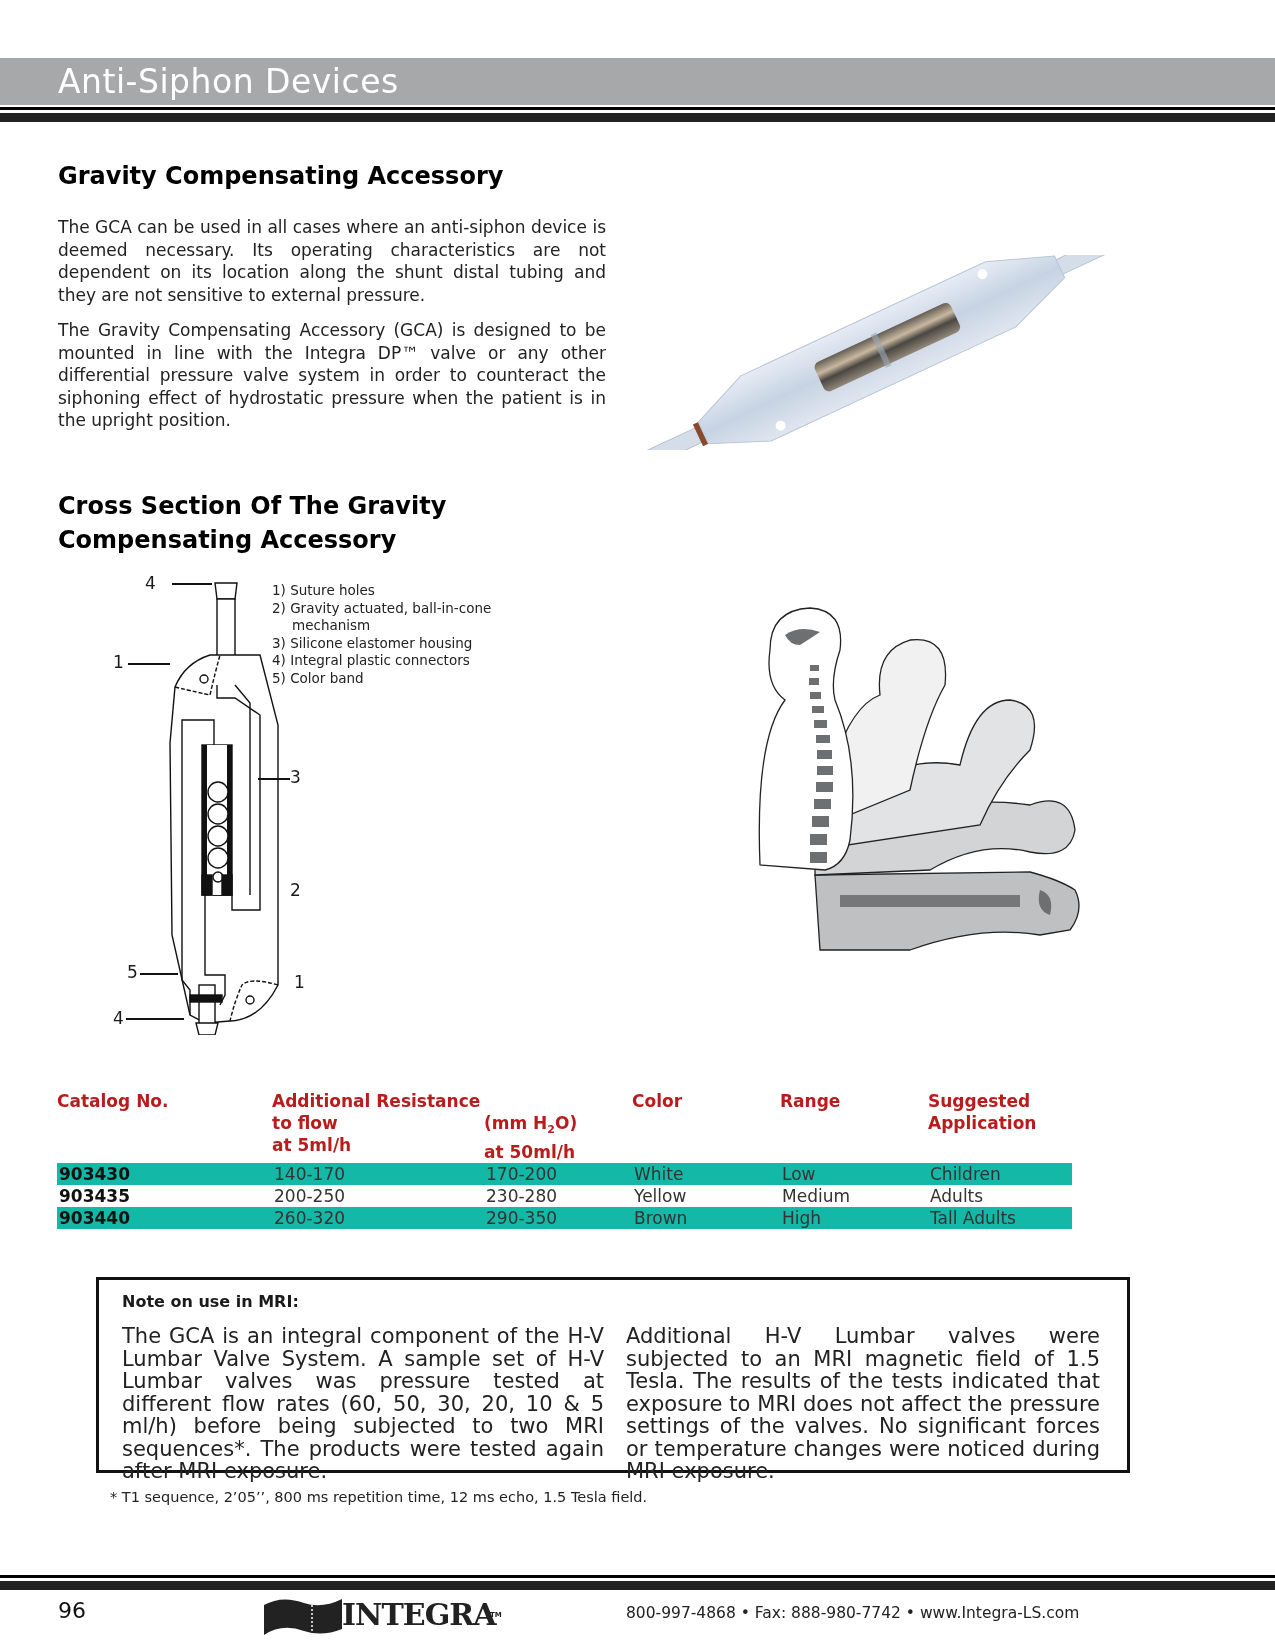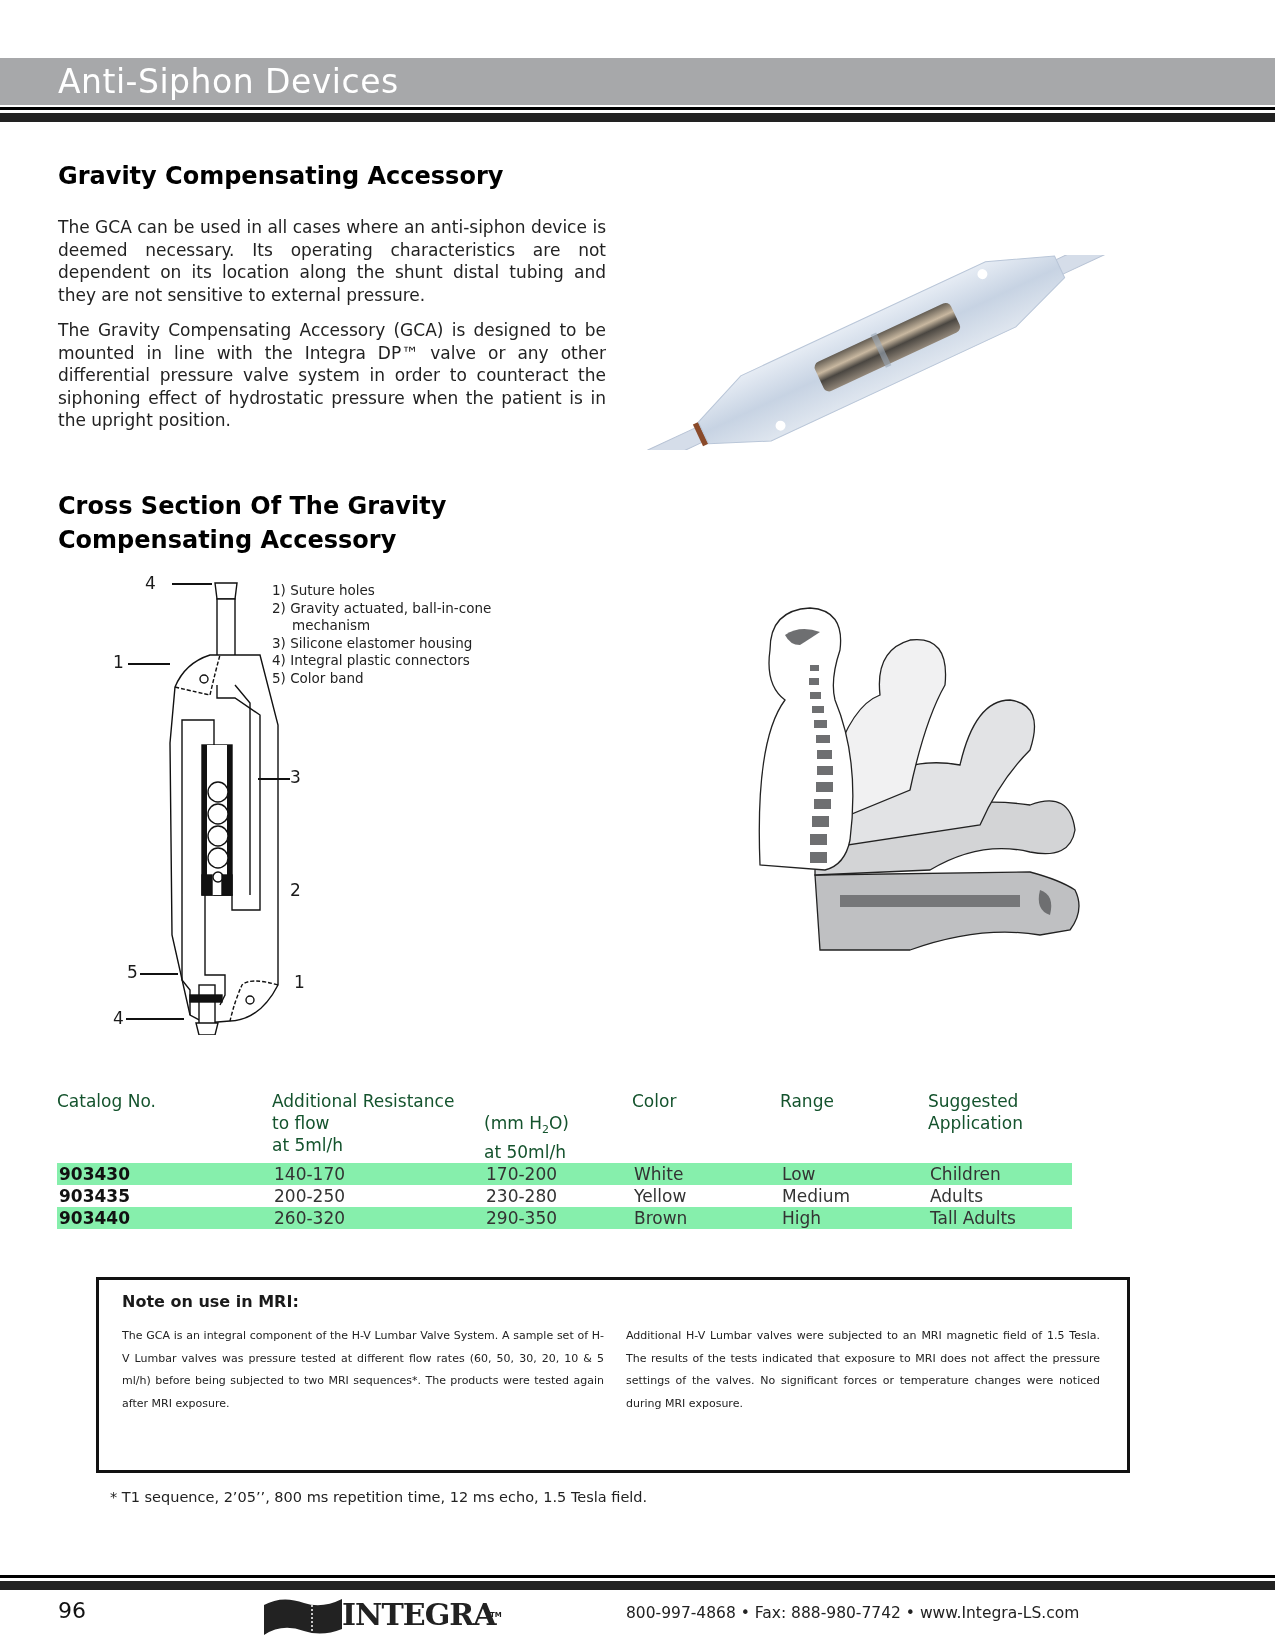--- a/index.html
+++ b/index.html
@@ -13,28 +13,28 @@
   .hdr-line2 { left:0; top:113px; width:1275px; height:9px; background:#222; }
 
   .h2 { font-weight:bold; font-size:24px; color:#000000; line-height:34px;margin-top:11px; }
   .para { font-size:17px; line-height:22.5px; text-align:justify; color:#222; }
   .para p { margin:0 0 13px 0; }
 
   .legend { font-size:13.5px; line-height:17.5px; color:#222; }
   .legend div { white-space:nowrap; }
 
   table.cat { border-collapse:collapse; font-size:17px; }
-  table.cat th { font-weight:normal; text-align:left; vertical-align:top; padding:0; line-height:22px; color:#14532d; }
+  table.cat th { font-weight:bold; text-align:left; vertical-align:top; padding:0; line-height:22px; color:#b91c1c; }
   table.cat td { padding:0 0 0 2px; height:22px; line-height:22px; color:#333; }
-  table.cat tr.shade td { background:#86efac; }
+  table.cat tr.shade td { background:#14b8a6; }
   table.cat td.catno { font-weight:bold; color:#111; }
 
   .note-box { left:96px; top:1277px; width:1034px; height:196px; border:3px solid #111; box-sizing:border-box; }
   .note-title { font-weight:bold; font-size:16px; }
-  .note-col { font-size:11px; line-height:22.5px; text-align:justify; color:#222; }
+  .note-col { font-size:21px; line-height:22.5px; text-align:justify; color:#222; }
   .foot-note { font-size:14.5px; line-height:21px; color:#222; }
 
   .ftr-line1 { left:0; top:1575px; width:1275px; height:3px; background:#000; }
   .ftr-line2 { left:0; top:1581px; width:1275px; height:9px; background:#222; }
   .pg { left:58px; top:1598px; font-size:22px; color:#111; }
   .logo-text { font-family:"DejaVu Serif", serif; font-weight:bold; font-size:30px; letter-spacing:-1px; color:#222; }
   .contact { left:626px; top:1604px; font-size:15.5px; color:#222; white-space:nowrap; }
 </style>
 </head>
 <body>

